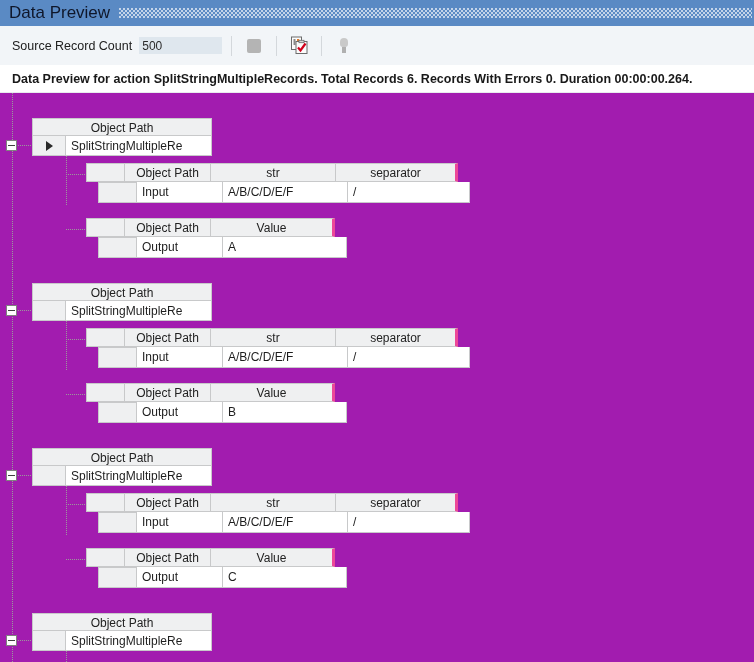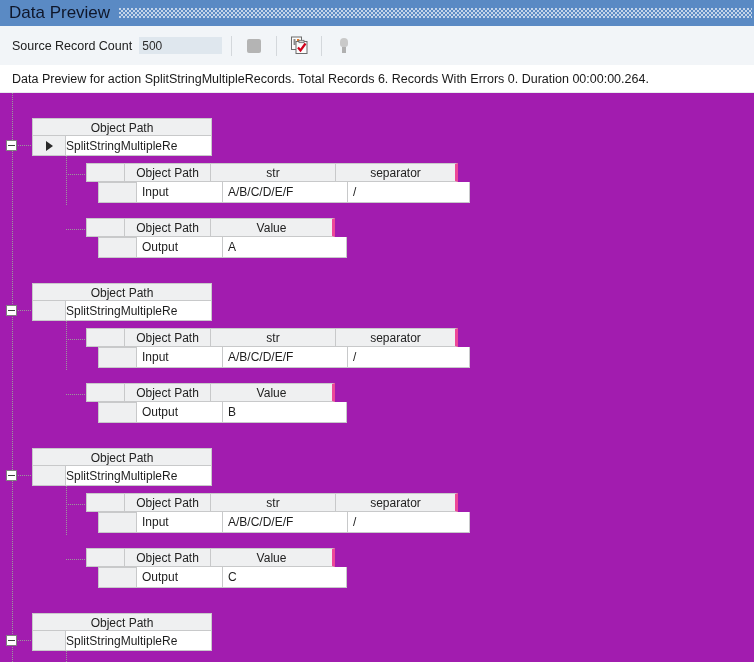--- a/index.html
+++ b/index.html
@@ -50,21 +50,21 @@
   .tb-btn{width:26px;height:24px;display:flex;align-items:center;justify-content:center;}
   .sq-icon{width:14px;height:14px;background:#b4b4b4;border-radius:2px;}
   .bulb{position:relative;width:8px;height:15px;}
   .bulb .b-top{position:absolute;top:0;left:0;width:8px;height:9px;border-radius:4px 4px 3px 3px;background:#c9c9c9;}
   .bulb .b-bot{position:absolute;top:9px;left:2px;width:4px;height:6px;background:#b0b0b0;}
 
   
   #statusline{
     position:absolute;left:0;top:65px;width:754px;height:27px;
     background:#ffffff;border-bottom:1px solid #e8ebee;
-    display:flex;align-items:center;
+    display:flex;align-items:center;font-weight:bold;
   }
   #statusline .st-text{padding-left:12px;font-size:12.5px;color:#191919;white-space:nowrap;}
 
   
   #body{
     position:absolute;left:0;top:93px;width:754px;height:569px;
     background:#a21caf;overflow:hidden;
   }
 
   .group{position:relative;}
@@ -94,21 +94,21 @@
     display:flex;align-items:center;justify-content:center;
   }
   .tri{
     width:0;height:0;border-left:7px solid #2a2a2a;
     border-top:5px solid transparent;border-bottom:5px solid transparent;
   }
   .l1-namecell{
     width:147px;height:21px;background:#ffffff;
     border:1px solid #c8c9ca;box-sizing:border-box;
     display:flex;align-items:center;
-    font-size:12px;color:#1d1d1d;white-space:nowrap;
+    padding-left:5px;font-size:12px;color:#1d1d1d;white-space:nowrap;
   }
 
   
   .expander{
     position:absolute;left:6px;width:11px;height:11px;
     background:#ffffff;border:1px solid #808080;box-sizing:border-box;
   }
   .expander:after{
     content:"";position:absolute;left:1px;top:4px;width:7px;height:1px;background:#404040;
   }

